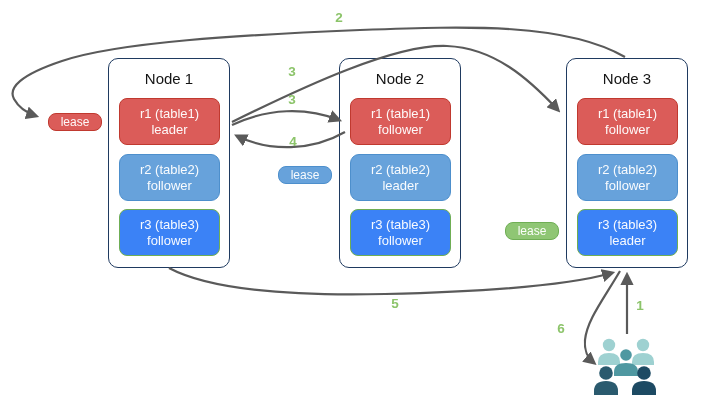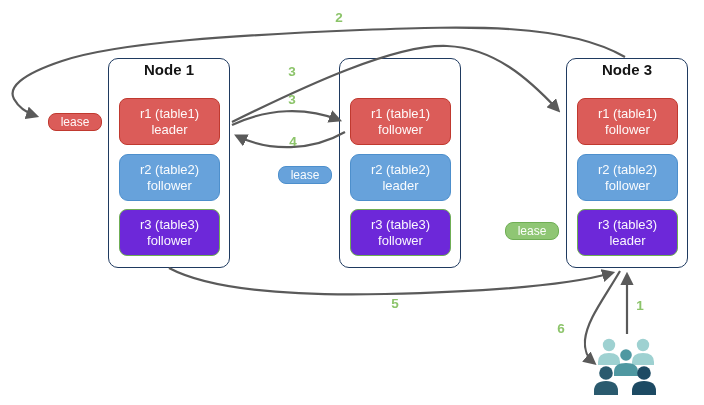--- a/index.html
+++ b/index.html
@@ -9,30 +9,30 @@
   }
   svg.arrows{position:absolute;left:0;top:0;width:704px;height:405px;z-index:3;pointer-events:none;}
   svg.arrows path.arrow{stroke:#5a5a5a;stroke-width:2.2;fill:none;}
   svg.arrows marker path{fill:#5a5a5a;stroke:none;}
 
   .node{
     position:absolute;width:122px;height:210px;background:#fff;
     border:1.6px solid #1f3a60;border-radius:10px;box-sizing:border-box;z-index:2;
   }
   .node-title{
-    text-align:center;margin-top:2px;font-size:15px;font-weight:bold;color:#141414;
+    text-align:center;margin-top:11px;font-size:15px;font-weight:normal;color:#141414;
   }
   .replica{
     position:absolute;left:10px;width:101px;height:47px;border-radius:8px;
     box-sizing:border-box;display:flex;flex-direction:column;align-items:center;justify-content:center;
     color:rgba(255,255,255,0.96);font-size:13px;line-height:1.22;text-align:center;
   }
   .replica.red{background:#db5c59;border:1.5px solid #c0392f;}
   .replica.blue{background:#67a2db;border:1.5px solid #4d8fcc;}
-  .replica.green{background:#6d28d9;border:1.5px solid #6fae55;}
+  .replica.green{background:#3b82f6;border:1.5px solid #6fae55;}
   .r1{top:39px;} .r2{top:95px;border-radius:9px;} .r3{top:150px;}
 
   .lease{
     position:absolute;width:54px;height:18px;border-radius:8px;z-index:2;
     display:flex;align-items:center;justify-content:center;
     color:rgba(255,255,255,0.96);font-size:12px;box-sizing:border-box;
   }
   .lease.red{background:#db5c59;border:1.5px solid #c0392f;}
   .lease.blue{background:#67a2db;border:1.5px solid #4d8fcc;}
   .lease.green{background:#8fc674;border:1.5px solid #6fae55;}
@@ -73,20 +73,21 @@
       <span>r2 (table2)</span>
       <span>follower</span>
     </div>
     <div class="replica green r3">
       <span>r3 (table3)</span>
       <span>follower</span>
     </div>
   </div>
 
   <div class="node" style="left:339px;top:58px;">
+    <div class="node-title">Node 2</div>
     <div class="replica red r1">
       <span>r1 (table1)</span>
       <span>follower</span>
     </div>
     <div class="replica blue r2">
       <span>r2 (table2)</span>
       <span>leader</span>
     </div>
     <div class="replica green r3">
       <span>r3 (table3)</span>

